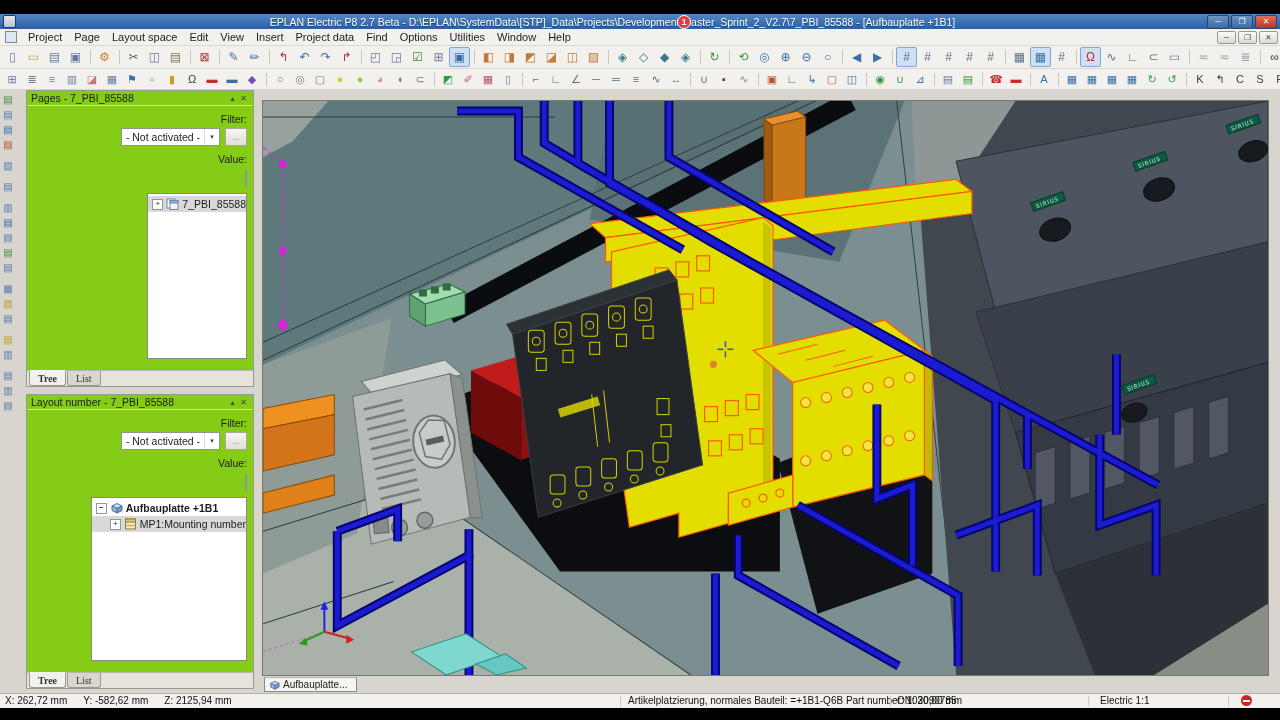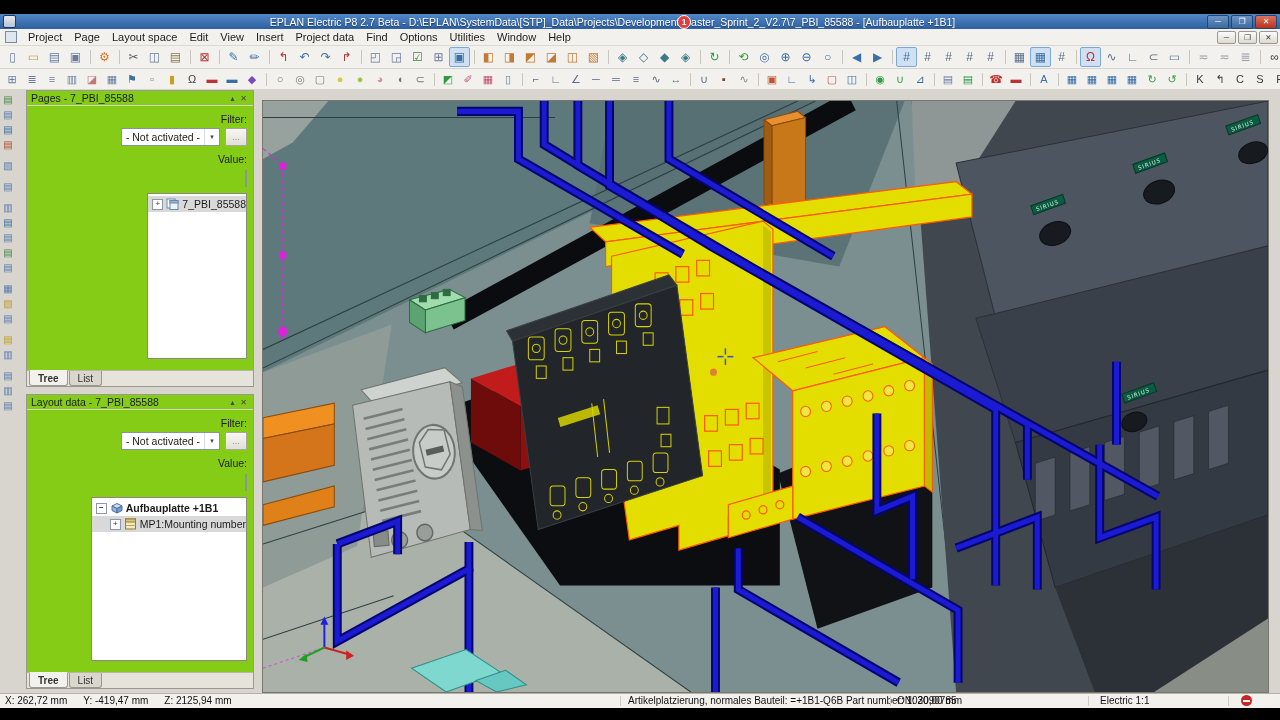--- a/index.html
+++ b/index.html
@@ -56,21 +56,21 @@
   .browse-btn{width:20px;height:16px;margin-left:5px;border:1px solid #a8a69d;background:linear-gradient(#f8f7f4,#e2dfd7);color:#8a8a85;font-size:9px;display:flex;align-items:center;justify-content:center;}
   .value-input{height:15px;border:1px solid #86959e;background:#fff;margin-top:2px;}
   .treebox{flex:1;border:1px solid #8a887f;background:#fff;margin-top:6px;min-height:0;padding-top:2px;overflow:hidden;}
   .trow{display:flex;align-items:center;height:16px;padding-left:4px;gap:3px;white-space:nowrap;}
   .trow.indent{padding-left:18px;}
   .trow.selrow{background:#d9d9d9;}
   .trow.bold{font-weight:bold;}
   .expander{width:9px;height:9px;flex:0 0 auto;border:1px solid #8a98a8;background:#fff;font-size:8px;line-height:7px;text-align:center;color:#333;}
   .node-icon{width:13px;height:12px;flex:0 0 auto;}
   .tabrow{height:15px;flex:0 0 auto;display:flex;align-items:stretch;padding-left:2px;border-top:1px solid #b8b5ad;background:#e6e3db;font-size:10px;}
-  .ptab{padding:0 8px;display:flex;align-items:center;border:1px solid #9a988f;border-top:none;background:#d9d6ce;color:#333;border-radius:0 0 3px 3px;margin-right:1px;}
+  .ptab{padding:0 8px;display:flex;align-items:center;border:1px solid #9a988f;border-top:none;background:#d9d6ce;color:#333;border-radius:0 0 3px 3px;margin-right:1px;font-family:Liberation Serif, serif;}
   .ptab.active{background:#f2f1ee;font-weight:bold;border-top:1px solid #f2f1ee;margin-top:-1px;}
 
   .center-col{flex:1;display:flex;flex-direction:column;min-width:0;padding-top:10px;}
   .viewport{flex:1;border:1px solid #78776f;background:#7b8f90;min-height:0;position:relative;}
   .viewport svg{display:block;width:100%;height:100%;}
   .right-gutter{width:11px;flex:0 0 auto;background:#d8d5ce;}
 
   .doc-tabbar{height:16px;flex:0 0 auto;display:flex;align-items:flex-start;padding:1px 0 0 2px;}
   .doc-tab{height:13px;display:flex;align-items:center;gap:3px;background:#f5f4f0;border:1px solid #8a887f;border-top-color:#b8b5ad;font-size:10px;color:#222;padding:0 8px 0 4px;}
 
@@ -524,21 +524,21 @@
             </div>
           </div>
           <div class="tabrow">
             <div class="ptab active">Tree</div>
             <div class="ptab">List</div>
           </div>
         </div>
 
         <div class="panel layout">
           <div class="panel-title">
-            <span>Layout data - 7_PBI_85588</span>
+            <span>Layout number - 7_PBI_85588</span>
             <span class="spacer"></span>
             <span class="pt-btn">▴</span>
             <span class="pt-btn">✕</span>
           </div>
           <div class="panel-body">
             <div class="field-label">Filter:</div>
             <div class="filter-row">
               <div class="combo">
                 <span class="combo-text">- Not activated -</span>
                 <span class="combo-arrow">▾</span>
@@ -853,29 +853,39 @@
 
             <circle cx="455" cy="262" r="3.5" fill="#e08030"></circle>
             <g stroke="#3355cc" stroke-width="1.5">
               <line x1="459" y1="247" x2="465" y2="247"></line>
                 <line x1="469" y1="247" x2="475" y2="247"></line>
               <line x1="467" y1="239" x2="467" y2="245"></line>
                 <line x1="467" y1="249" x2="467" y2="255"></line>
             </g>
           </svg>
         </div>
+        <div class="doc-tabbar">
+          <div class="doc-tab">
+            <svg width="11" height="10" viewBox="0 0 13 12">
+                <polygon points="2,4 7,1.5 12,4 7,6.5" fill="#cfe0f0" stroke="#4a6fa0"></polygon>
+                <polygon points="2,4 7,6.5 7,11 2,8.5" fill="#9ab4d8" stroke="#4a6fa0"></polygon>
+                <polygon points="12,4 7,6.5 7,11 12,8.5" fill="#7a9cc8" stroke="#4a6fa0"></polygon>
+              </svg>
+            <span>Aufbauplatte...</span>
+          </div>
+        </div>
       </div>
 
       <div class="right-gutter"></div>
     </div>
 
     <div class="statusbar">
       <div class="sb sb-coords">
         <span>X: 262,72 mm</span>
-        <span>Y: -419,47 mm</span>
+        <span>Y: -582,62 mm</span>
         <span>Z: 2125,94 mm</span>
       </div>
       <div class="sb-sep" style="left:620px;"></div>
       <div class="sb" style="left:628px;">Artikelplatzierung, normales Bauteil: =+1B1-Q6B Part number: 103090785</div>
       <div class="sb-sep" style="left:890px;"></div>
       <div class="sb" style="left:897px;">ON: 20,00 mm</div>
       <div class="sb-sep" style="left:1088px;"></div>
       <div class="sb" style="left:1100px;">Electric 1:1</div>
       <div class="sb-sep" style="left:1228px;"></div>
       <div class="sb-stop"></div>

